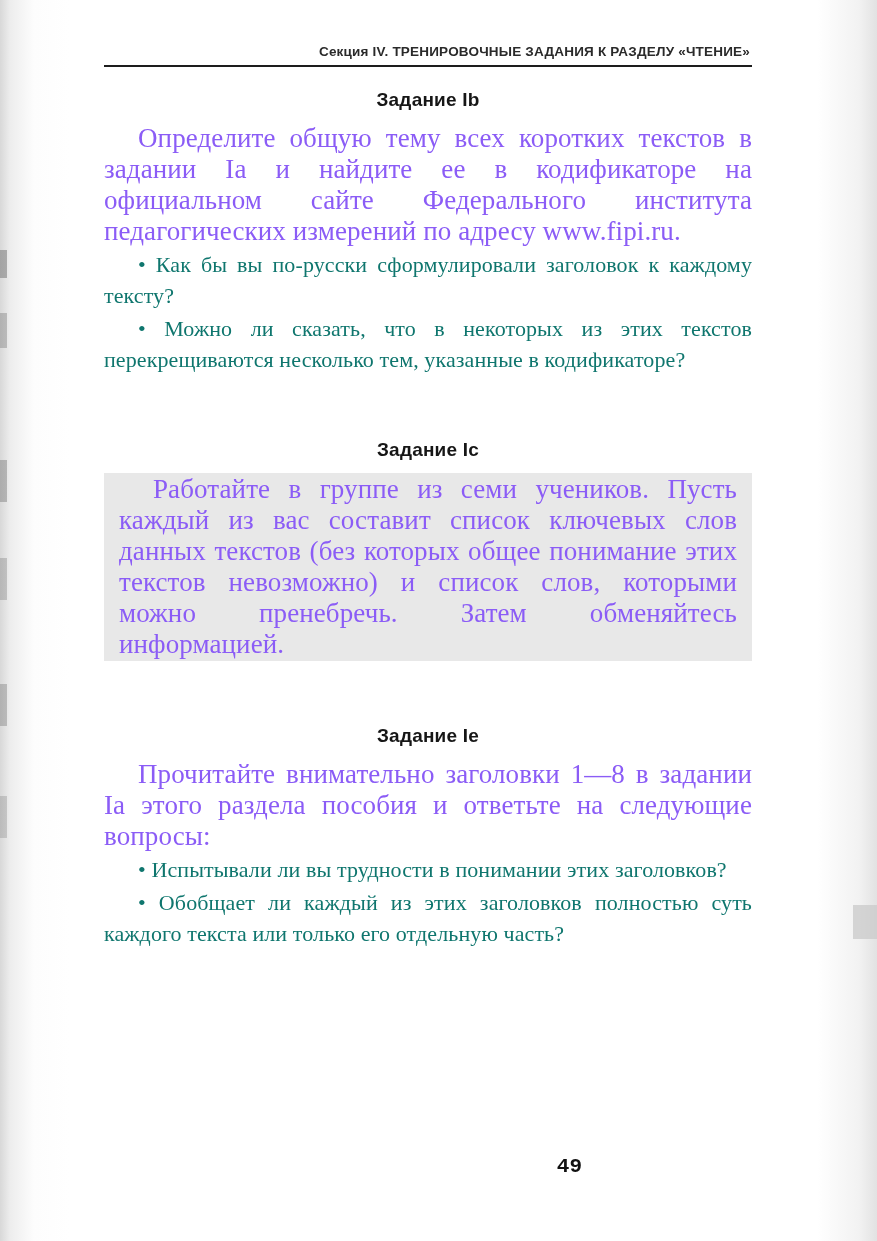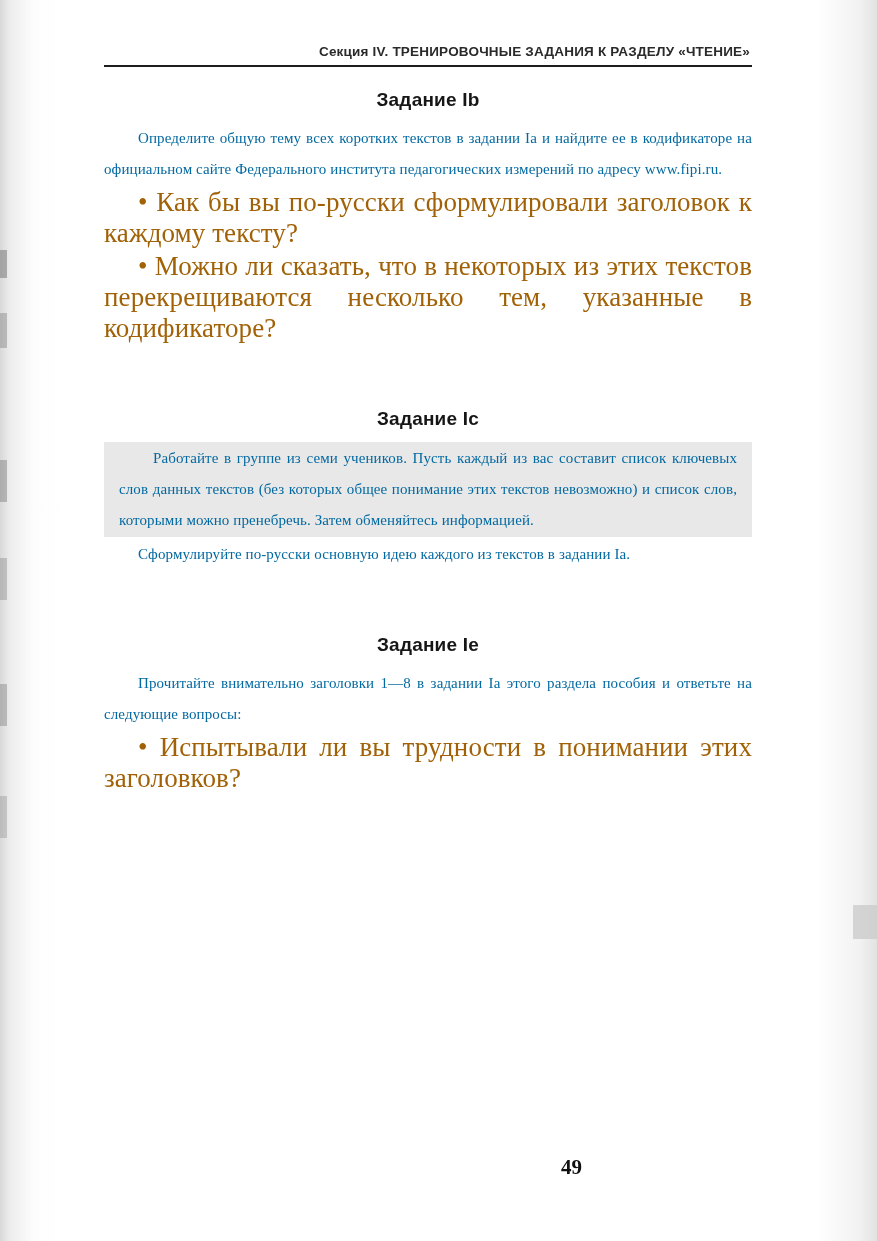--- a/index.html
+++ b/index.html
@@ -102,47 +102,47 @@
     margin: 0 0 12px 0;
     letter-spacing: .2px;
     color: #161616;
   }
   .task-title.spaced {
     margin-top: 64px;
   }
 
   p.para {
     margin: 0 0 2px 0;
-    font-size: 15px;
-    line-height: 31px;
-    text-align: justify;
-    text-indent: 34px;
-    letter-spacing: .1px;
-    color: #0369a1;
-  }
-  p.bullet {
-    margin: 0 0 2px 0;
     font-size: 27px;
     line-height: 31px;
     text-align: justify;
     text-indent: 34px;
     letter-spacing: .1px;
-    color: #a16207;
+    color: #8b5cf6;
+  }
+  p.bullet {
+    margin: 0 0 2px 0;
+    font-size: 22px;
+    line-height: 31px;
+    text-align: justify;
+    text-indent: 34px;
+    letter-spacing: .1px;
+    color: #0f766e;
   }
 
   .block-highlight {
     background: rgba(205, 205, 205, .45);
     padding: 1px 15px;
   }
 
   .page-number {
     position: absolute;
     right: 163px;
     top: 1155px;
-    font-family: Liberation Serif, serif;
+    font-family: Liberation Mono, monospace;
     font-weight: bold;
     font-size: 21px;
     color: #111;
     text-align: center;
   }
 </style>
 </head>
 <body>
 
 <div class="scan"></div>
@@ -157,22 +157,22 @@
     <div class="rule"></div>
 
     <h2 class="task-title">Задание Ib</h2>
     <p class="para">Определите общую тему всех коротких текстов в задании Iа и найдите ее в кодификаторе на официальном сайте Федерального института педагогических измерений по адресу www.fipi.ru.</p>
     <p class="bullet">• Как бы вы по-русски сформулировали заголовок к каждому тексту?</p>
     <p class="bullet">• Можно ли сказать, что в некоторых из этих текстов перекрещиваются несколько тем, указанные в кодификаторе?</p>
 
     <h2 class="task-title spaced">Задание Ic</h2>
     <p class="para block-highlight">Работайте в группе из семи учеников. Пусть каждый из вас составит список ключевых слов данных текстов (без которых общее понимание этих текстов невозможно) и список слов, которыми можно пренебречь. Затем обменяйтесь информацией.</p>
 
-    <p class="para">Сформулируйте по-русски основную идею каждого из текстов в задании Iа.</p>
 
     <h2 class="task-title spaced">Задание Iе</h2>
     <p class="para">Прочитайте внимательно заголовки 1—8 в задании Iа этого раздела пособия и ответьте на следующие вопросы:</p>
     <p class="bullet">• Испытывали ли вы трудности в понимании этих заголовков?</p>
+    <p class="bullet">• Обобщает ли каждый из этих заголовков полностью суть каждого текста или только его отдельную часть?</p>
 
   </div>
 
   <div class="page-number">49</div>
 </div>
 
 </body></html>

